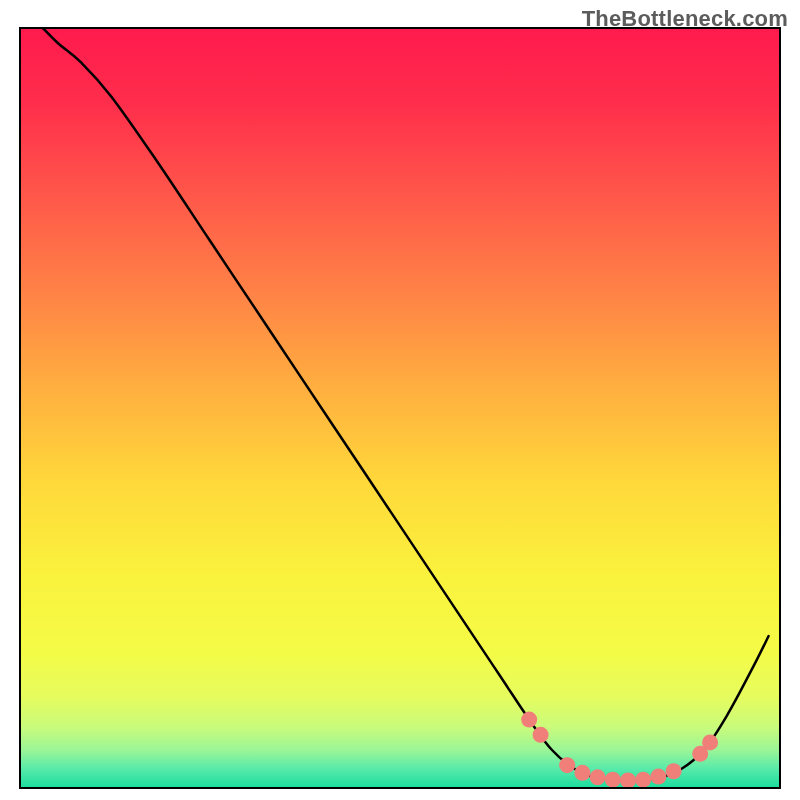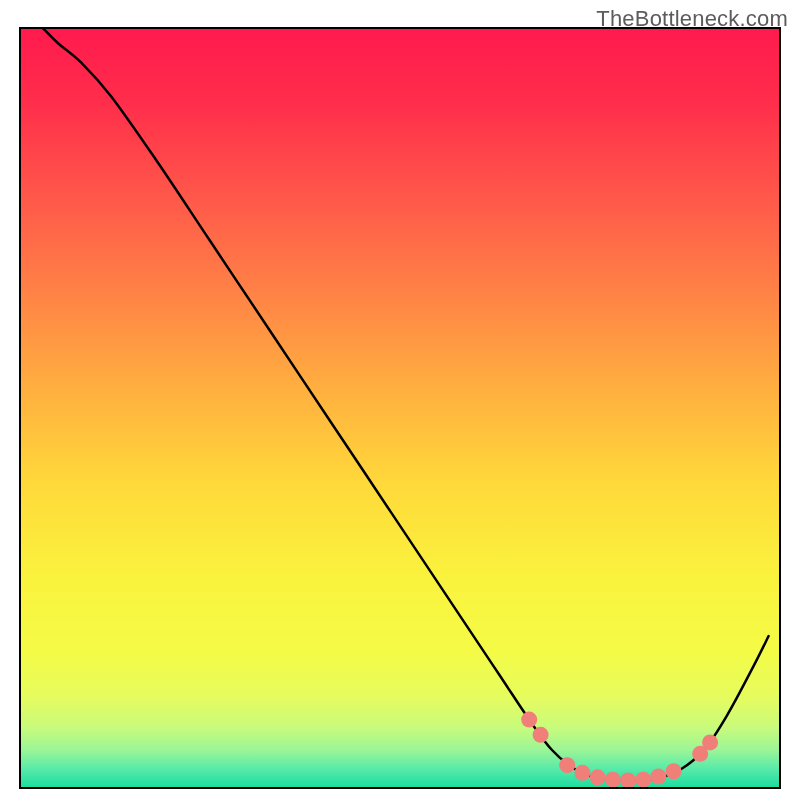--- a/index.html
+++ b/index.html
@@ -15,21 +15,21 @@
     position: relative;
     width: 800px;
     height: 800px;
   }
   .watermark {
     position: absolute;
     top: 6px;
     right: 12px;
     font-size: 22px;
     color: #5c5c5c;
-    font-weight: 400;
+    font-weight: 700;
     letter-spacing: 0.2px;
     z-index: 10;
     user-select: none;
   }
   svg.plot {
     position: absolute;
     left: 0;
     top: 0;
   }
 </style>

